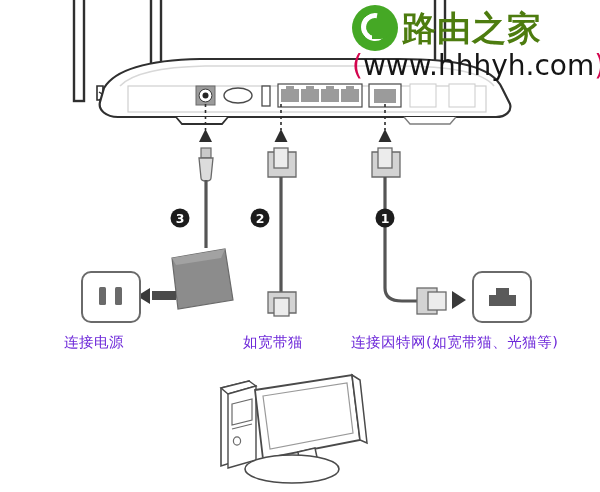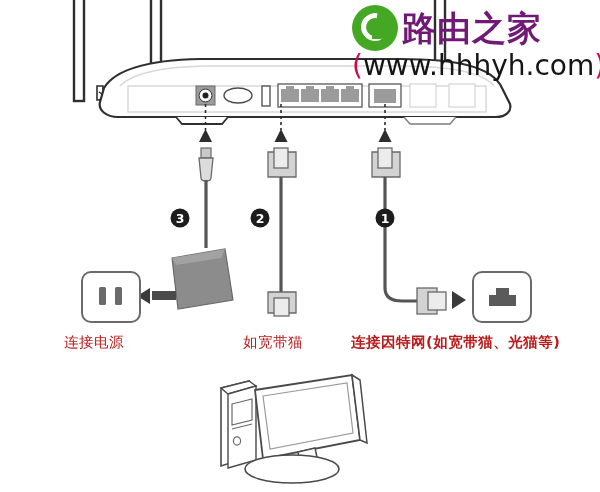--- a/index.html
+++ b/index.html
@@ -22,27 +22,27 @@
     left: 0;
     top: 0;
     width: 600px;
     height: 492px;
     display: block;
   }
   .caption {
     position: absolute;
     font-family: "DejaVu Sans", "Liberation Sans", sans-serif;
     font-size: 14.5px;
-    color: #b91c1c;
+    color: #6d28d9;
     white-space: nowrap;
     letter-spacing: 0.5px;
   }
   #caption-power   { left: 64px;  top: 333px; }
   #caption-computer{ left: 243px; top: 333px; }
-  #caption-internet{ left: 351px; top: 333px; font-weight: bold; }
+  #caption-internet{ left: 351px; top: 333px; }
 
   
   #watermark {
     position: absolute;
     left: 352px;
     top: 4px;
     width: 248px;
     height: 84px;
     pointer-events: none;
   }
@@ -82,21 +82,21 @@
     top: 20px;
     width: 20px;
     height: 14px;
     background: #45a825;
     border-radius: 0 0 12px 0;
   }
   #wm-title {
     font-family: "DejaVu Sans", "Liberation Sans", sans-serif;
     font-size: 34px;
     font-weight: bold;
-    color: #701a75;
+    color: #4d7c0f;
     margin-left: 4px;
     line-height: 1;
     letter-spacing: 1px;
   }
   #wm-url {
     position: absolute;
     left: 0;
     top: 48px;
     font-family: "DejaVu Sans", "Liberation Sans", sans-serif;
     font-size: 28px;

